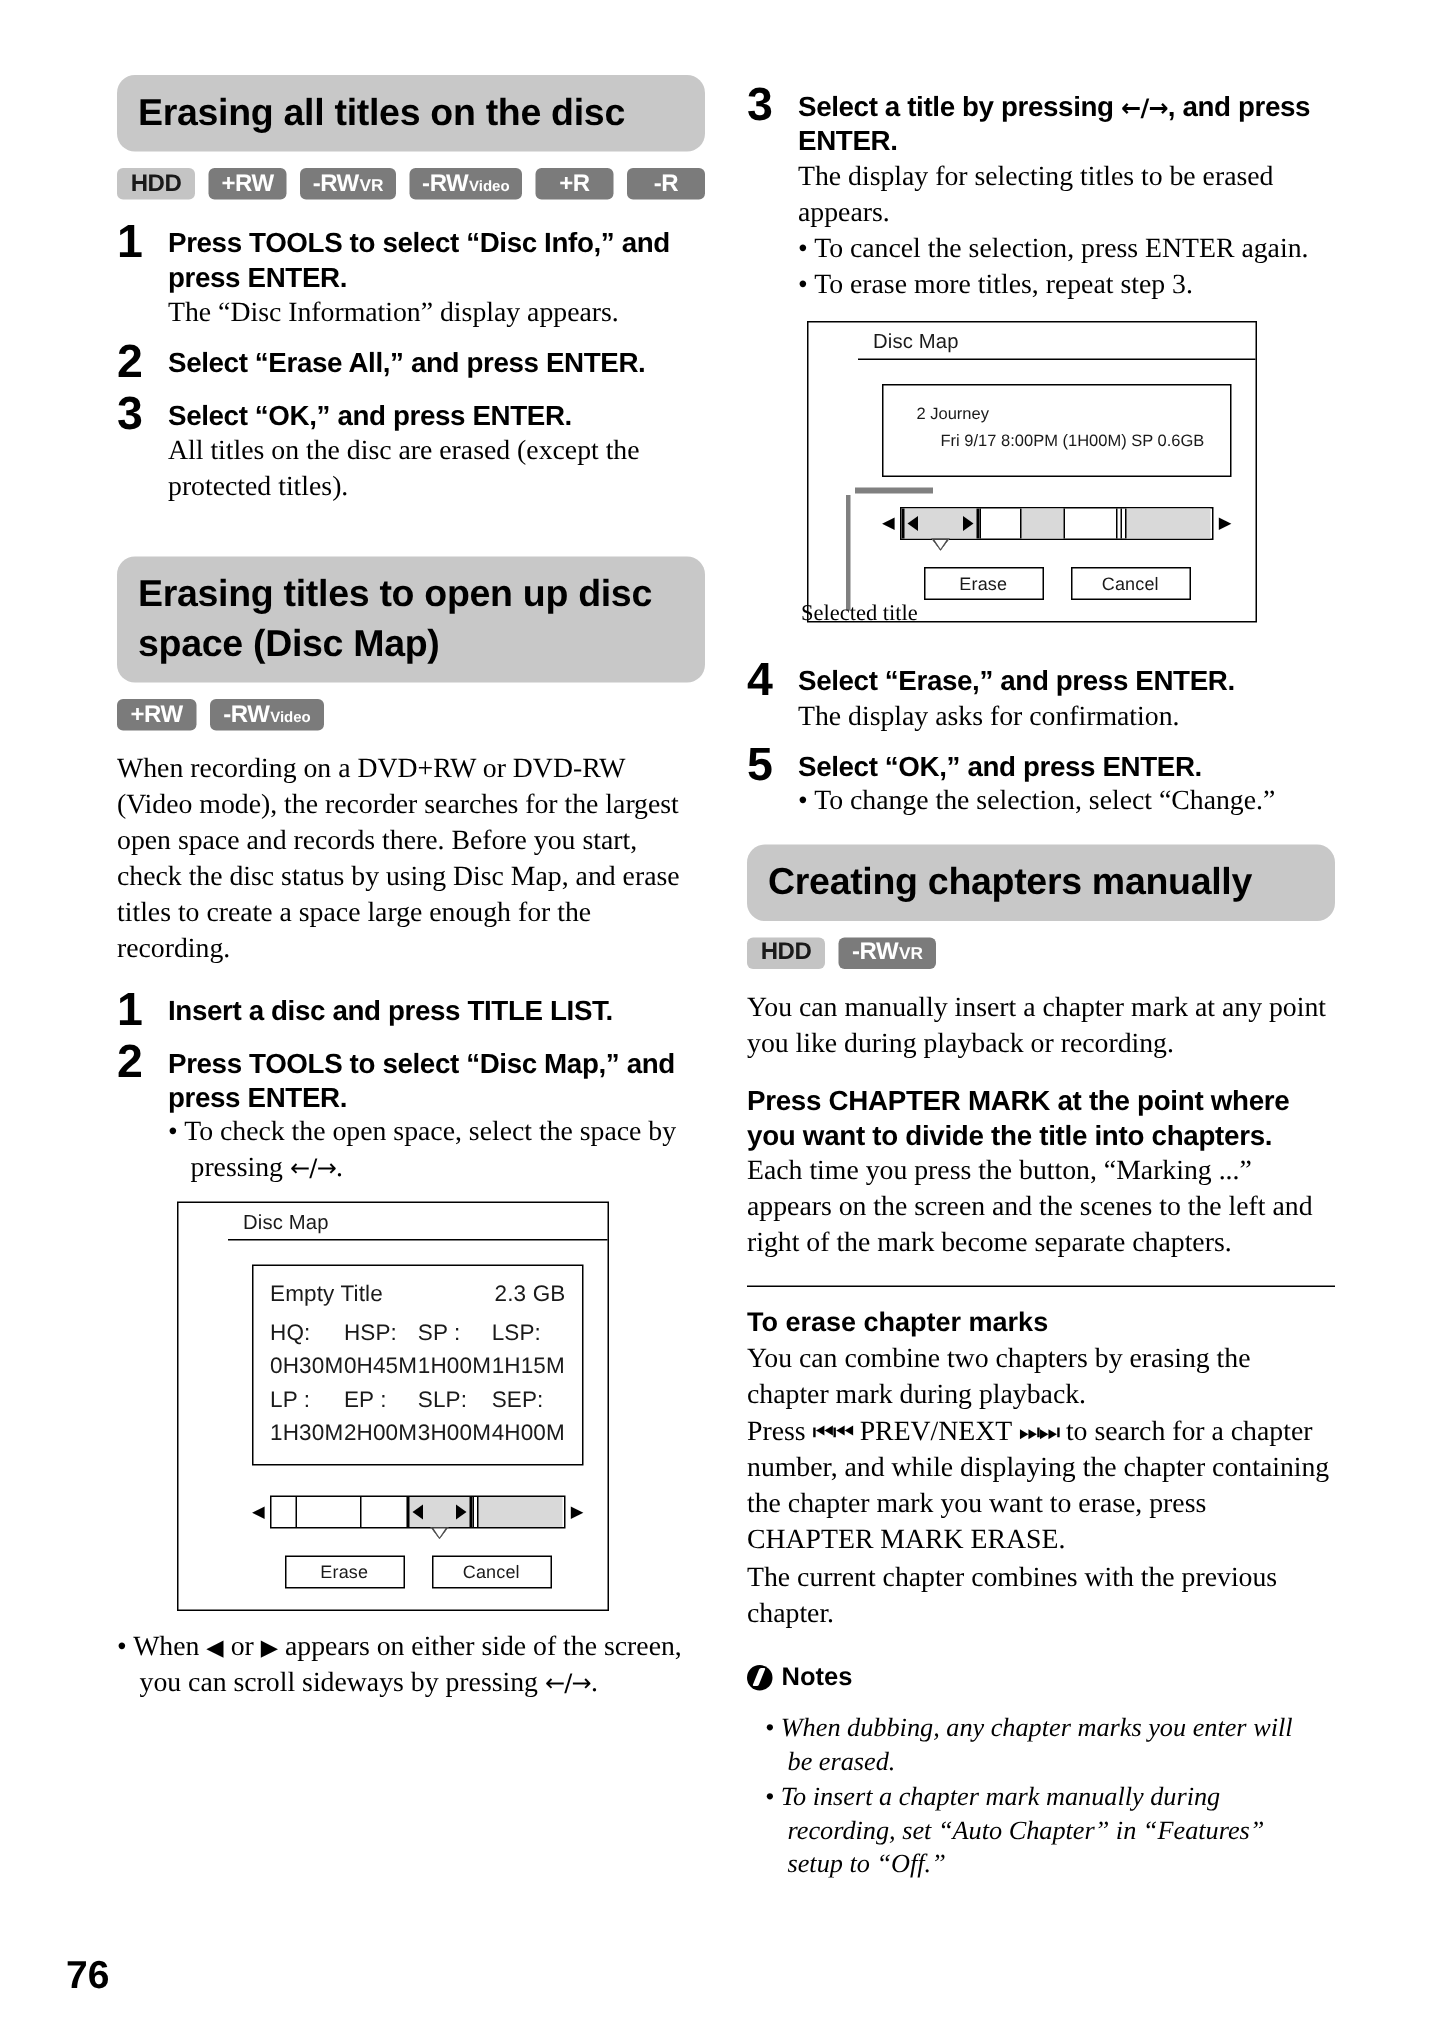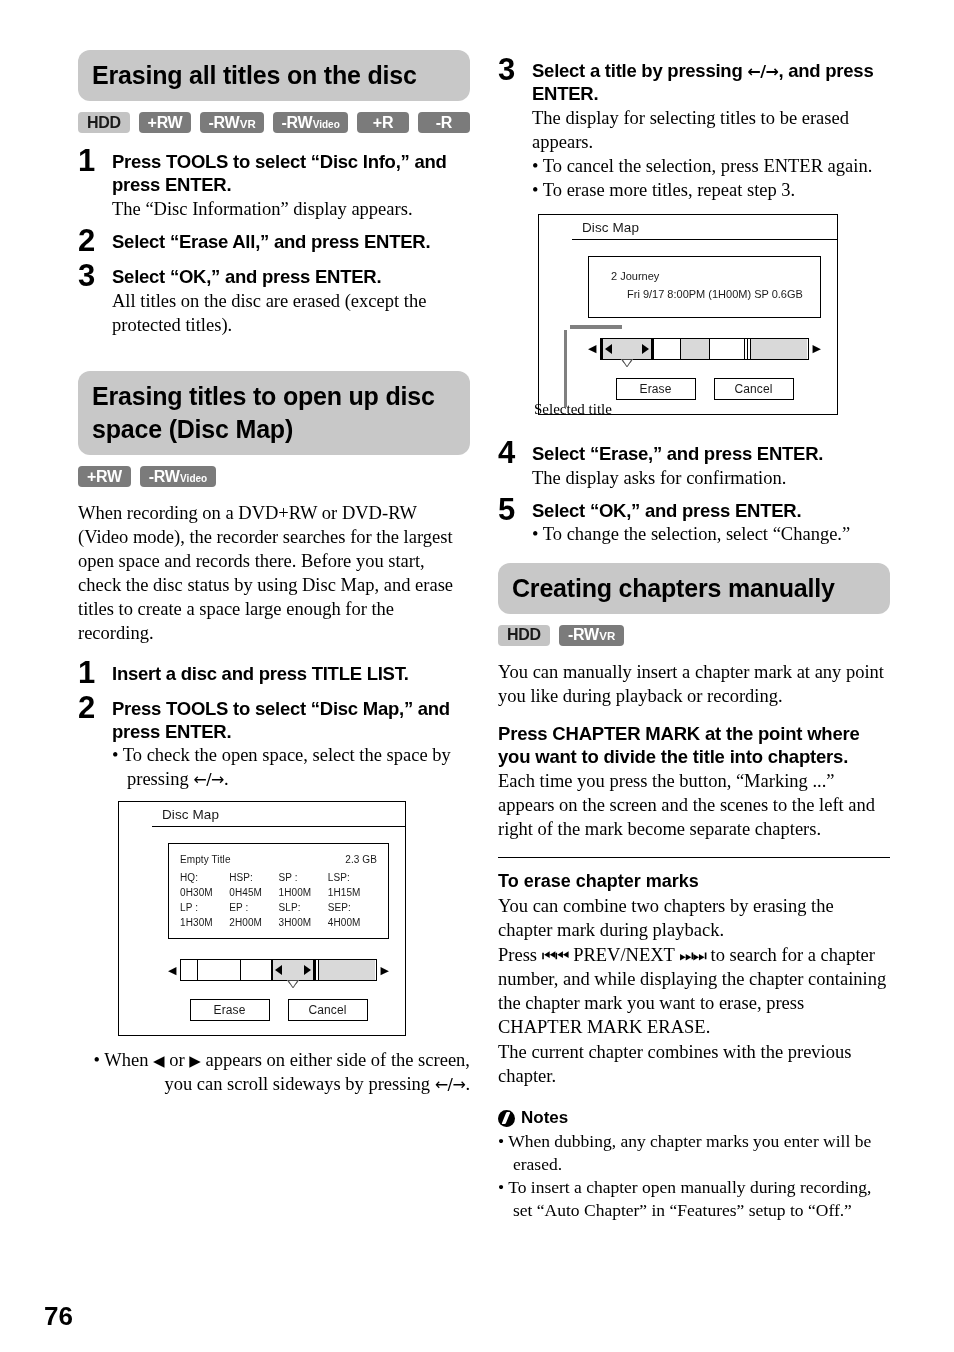--- a/index.html
+++ b/index.html
@@ -182,21 +182,21 @@
   }
   .note-mark::after {
     content: "";
     position: absolute;
     left: 6px; top: 2.5px;
     width: 4px; height: 12px;
     background: #fff;
     transform: skewX(-22deg);
     border-radius: 1px;
   }
-  .note-list { margin: 0; }
+  .note-list { margin: 12px; font-style: italic; }
   .note-item {
     font-family: "Liberation Serif", serif;
     font-size: 17.5px;
     line-height: 1.28;
     padding-left: 15px;
     text-indent: -15px;
     margin: 0 0 1px 0;
   }
 
   
@@ -217,21 +217,21 @@
   }
   .dm-infobox {
     border: 1px solid #000;
     margin: 16px 16px 0 16px;
     padding: 8px 11px 8px 11px;
     box-sizing: border-box;
   }
   .dm-inforow {
     display: flex;
     justify-content: space-between;
-    font-size: 10px;
+    font-size: 15px;
     line-height: 1.5;
     letter-spacing: 0.1px;
   }
   .dm-inforow .cell { flex: 1 1 0; }
   .dm-inforow .cell.r { text-align: right; flex: 0 0 auto; }
 
   .dm-bar-wrap {
     display: flex;
     align-items: center;
     margin: 20px 12px 0 12px;
@@ -469,21 +469,21 @@
         </div>
         <span class="dm-scroll-arrow">▶</span>
       </div>
 
       <div class="dm-buttons">
         <div class="dm-btn">Erase</div>
         <div class="dm-btn">Cancel</div>
       </div>
     </div>
 
-    <div class="bullet" style="margin-top:12px;text-align:right;">
+    <div class="bullet" style="margin-top:12px;">
       <span>• When </span><span class="tri">◀</span><span> or </span><span class="tri">▶</span><span> appears on either side of the screen, you can scroll sideways by pressing </span><span class="arrow-pair">←/→</span><span>.</span>
     </div>
 
   </div>
 
   <div class="col col-right">
 
     <div class="step" style="margin-top:6px;">
       <div class="step-num">3</div>
       <div class="step-body">
@@ -575,19 +575,19 @@
       <span>Press </span><span class="skipglyph">⏮⏮</span><span>  PREV/NEXT  </span><span class="skipglyph">⏭⏭</span><span> to search for a chapter number, and while displaying the chapter containing the chapter mark you want to erase, press CHAPTER MARK ERASE.</span>
     </div>
     <div class="body-text">The current chapter combines with the previous chapter.</div>
 
     <div class="notes-head" style="margin-top:20px;">
       <span class="note-mark"></span>
       <span>Notes</span>
     </div>
     <div class="note-list">
       <div class="note-item">• When dubbing, any chapter marks you enter will be erased.</div>
-      <div class="note-item">• To insert a chapter open manually during recording, set “Auto Chapter” in “Features” setup to “Off.”</div>
+      <div class="note-item">• To insert a chapter mark manually during recording, set “Auto Chapter” in “Features” setup to “Off.”</div>
     </div>
 
   </div>
 
   <div class="page-num">76</div>
 </div>
 
 </body></html>

